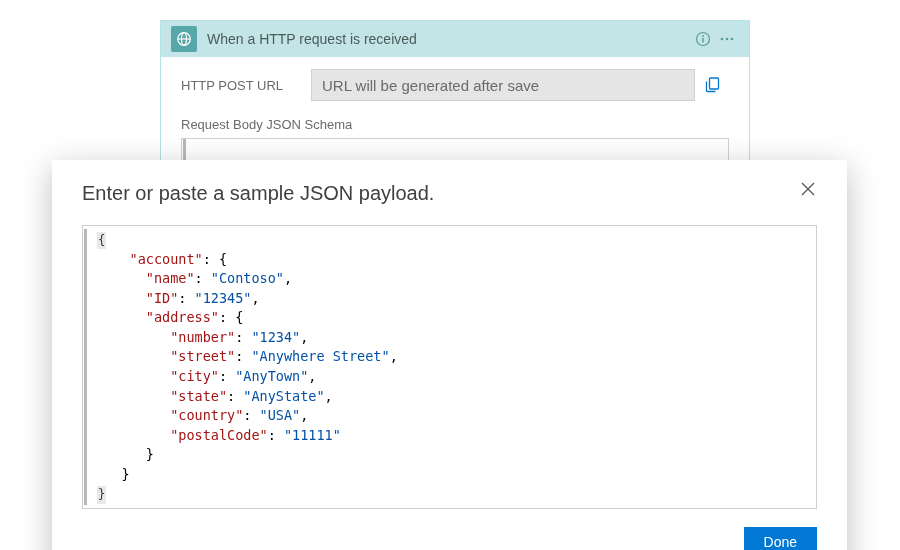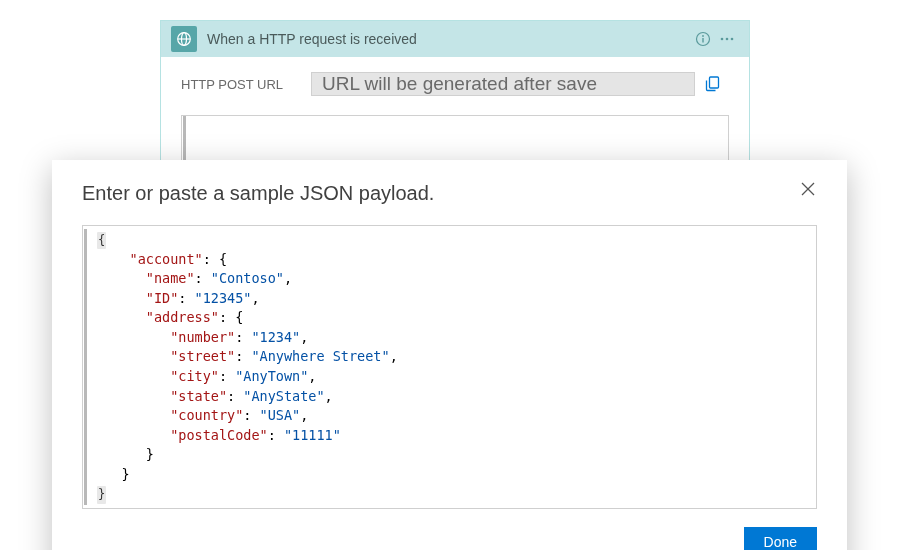--- a/index.html
+++ b/index.html
@@ -61,27 +61,27 @@
     }
     .row-label {
       width: 130px;
       color: #6a6a6a;
       font-size: 13px;
       flex-shrink: 0;
     }
     .url-box {
       flex: 1;
       background: #e5e5e5;
-      height: 24px;
+      height: 32px;
       border: 1px solid #d0d0d0;
       padding: 0 10px;
       display: flex;
       align-items: center;
       color: #6a6a6a;
-      font-size: 19px;
+      font-size: 15px;
     }
     .copy-icon-wrap {
       width: 34px;
       height: 30px;
       display: flex;
       align-items: center;
       justify-content: center;
       color: #0078d4;
       cursor: pointer;
     }
@@ -207,20 +207,21 @@
     <div class="row">
       <div class="row-label">HTTP POST URL</div>
       <div class="url-box">URL will be generated after save</div>
       <div class="copy-icon-wrap">
         <svg width="15" height="17" viewBox="0 0 15 17" fill="none" stroke="currentColor" stroke-width="1.3">
           <rect x="4.5" y="1" width="9" height="11" rx="1"></rect>
           <path d="M10.5 14.5 H2.5 a1 1 0 0 1 -1 -1 V4.5"></path>
         </svg>
       </div>
     </div>
+    <div class="schema-label">Request Body JSON Schema</div>
     <div class="schema-box">
       <div class="schema-box-inner"></div>
     </div>
   </div>
 </div>
 
 <div class="modal">
   <div class="modal-header">
     <div class="modal-title">Enter or paste a sample JSON payload.</div>
     <div class="close-btn">

